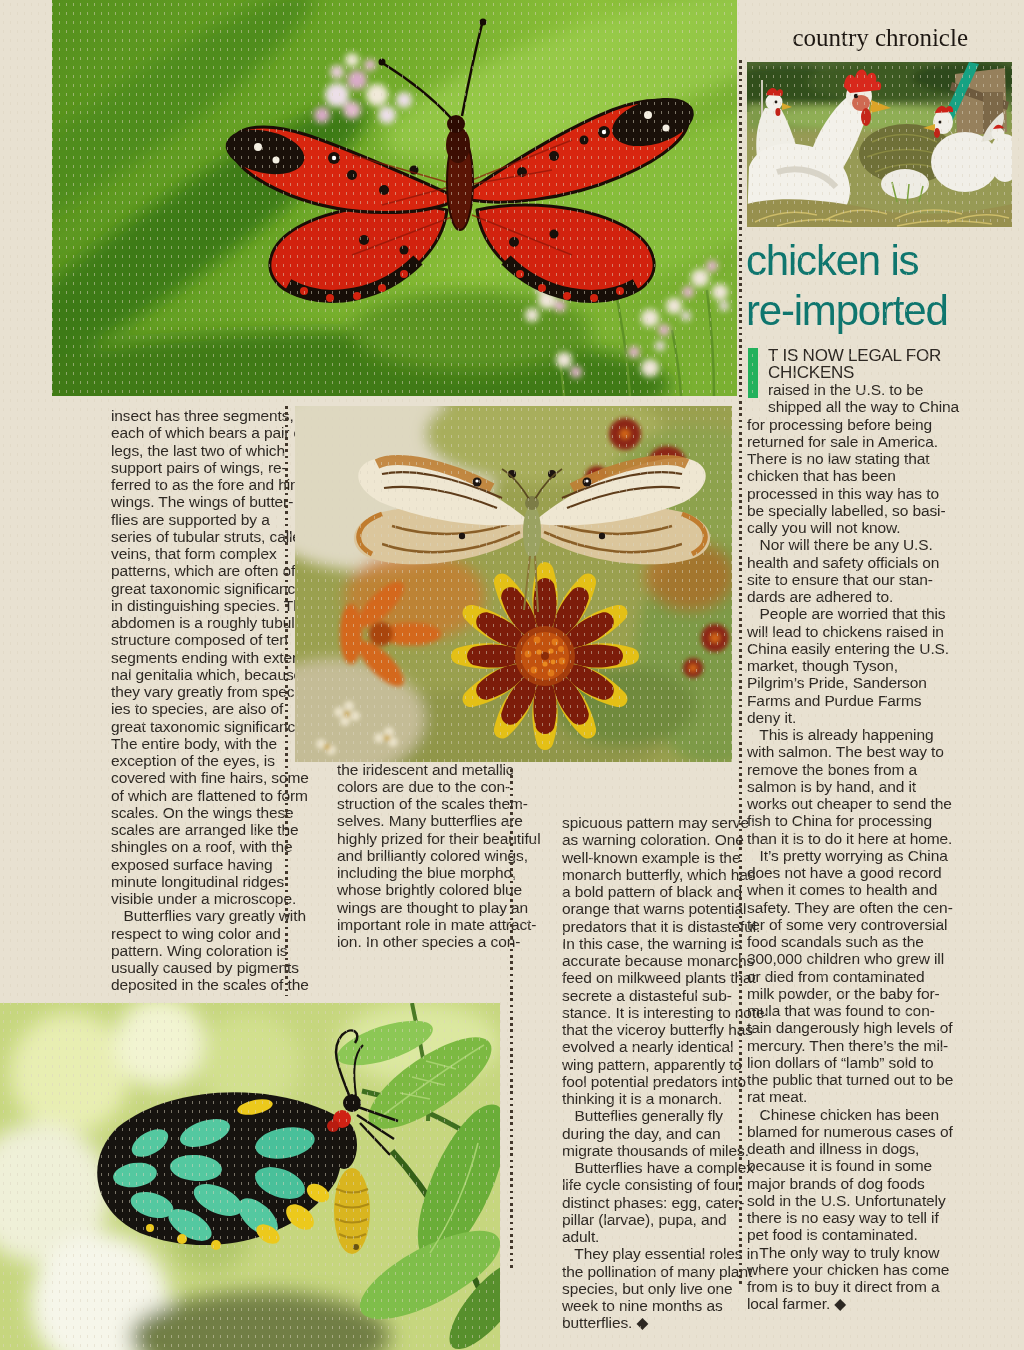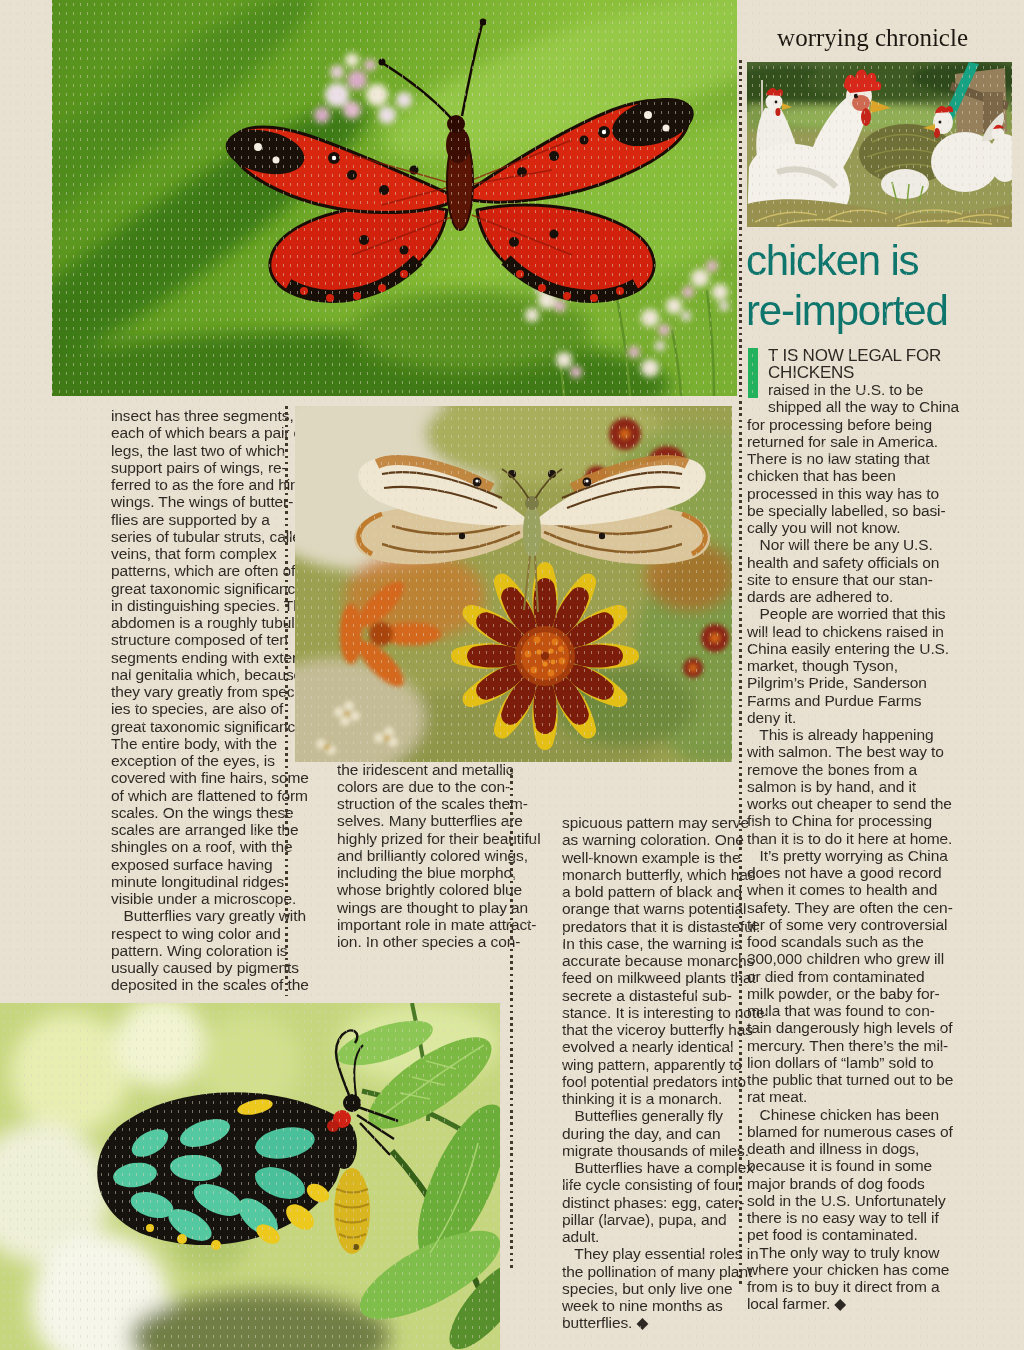--- a/index.html
+++ b/index.html
@@ -166,21 +166,21 @@
         <ellipse cx="406" cy="145" rx="12" ry="18" fill="#3c0e03"></ellipse>
         <circle cx="404" cy="124" r="9" fill="#2c0a02"></circle>
         <path d="M399 118 C375 92 348 74 332 64" stroke="#140a04" stroke-width="2.5" fill="none"></path>
         <path d="M410 116 C416 84 424 48 430 24" stroke="#140a04" stroke-width="2.5" fill="none"></path>
         <circle cx="330" cy="62" r="3.5" fill="#140a04"></circle>
           <circle cx="431" cy="22" r="3.5" fill="#140a04"></circle>
       </g>
     </svg>
   </div>
 
-  <div class="pub-header">worrying chronicle</div>
+  <div class="pub-header">country chronicle</div>
 
   <div class="photo" id="photo-chickens" style="left:747px;top:62px;width:265px;height:165px">
     <svg viewBox="0 0 265 165" preserveAspectRatio="none">
       <defs>
           <filter id="bb3" x="-40%" y="-40%" width="180%" height="180%">
             <feGaussianBlur stdDeviation="3"></feGaussianBlur>
           </filter>
         </defs>
       <rect width="265" height="165" fill="#979a55"></rect>
       <rect width="265" height="50" fill="#4c6530"></rect>

